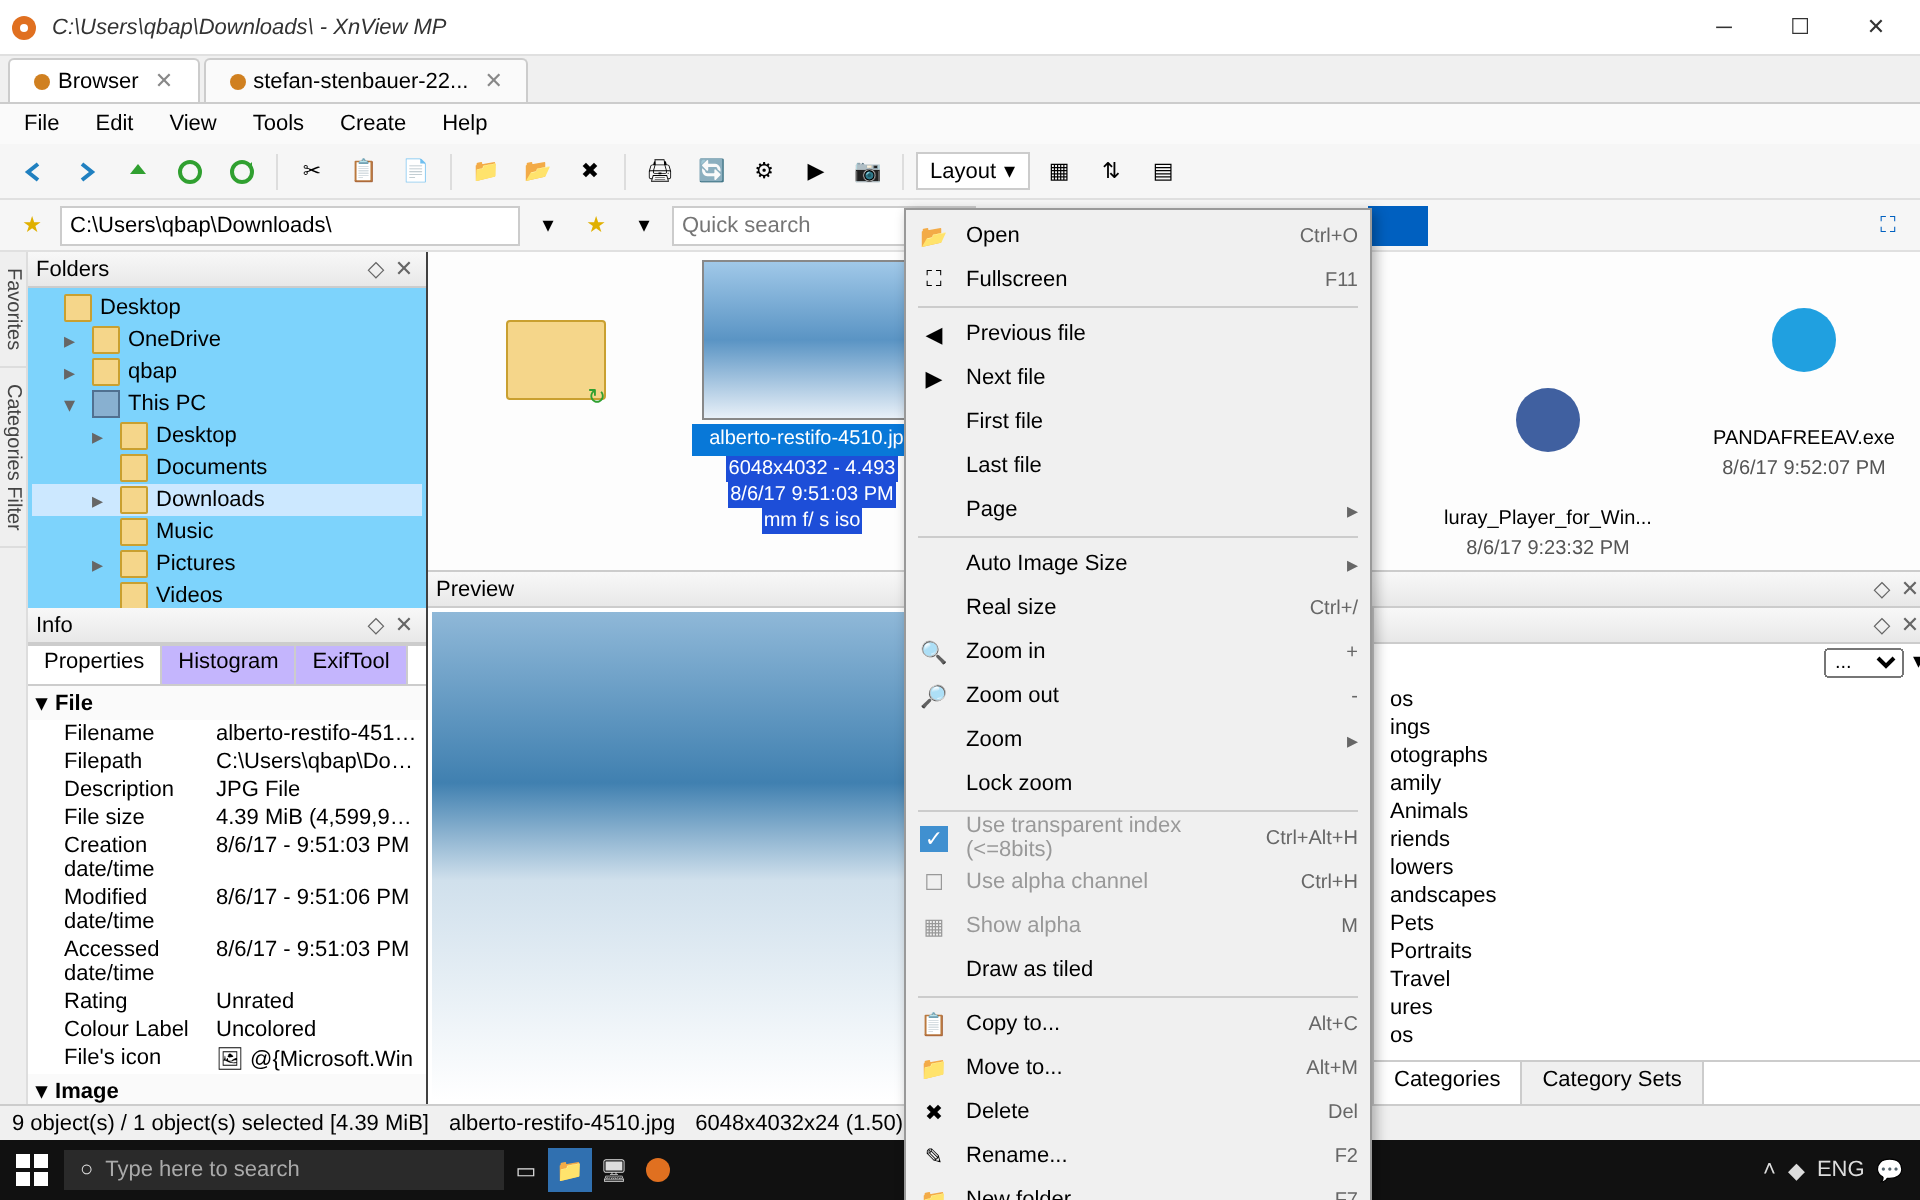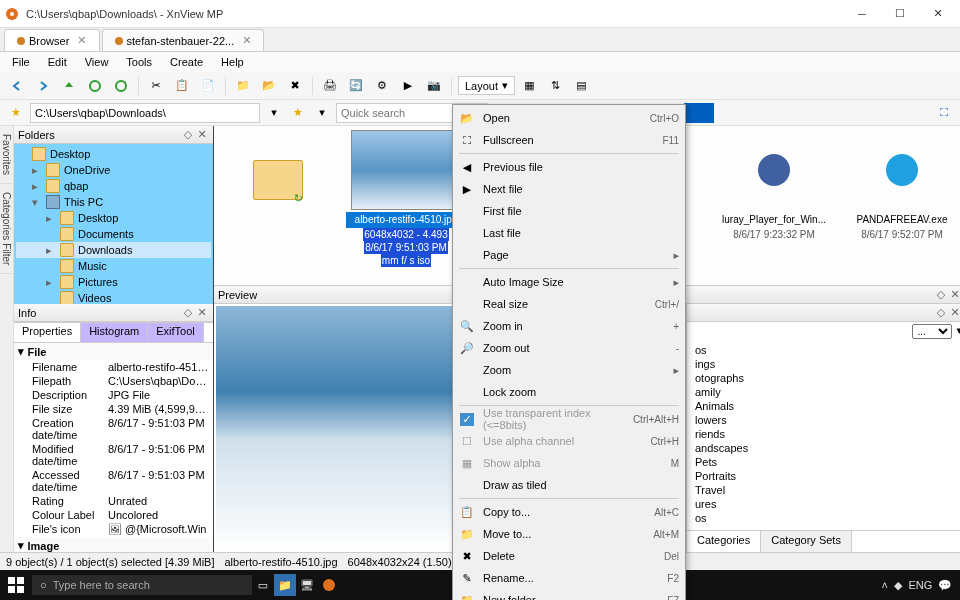--- a/index.html
+++ b/index.html
@@ -1,19 +1,19 @@
 <!DOCTYPE html>
 <html><head>
 <meta charset="utf-8">
 <style>
 * { margin: 0; padding: 0; box-sizing: border-box; font-family: "Segoe UI", Tahoma, sans-serif; font-size: 11px; }
 body { width: 960px; height: 600px; background: #fff; overflow: hidden; position: relative; }
 .titlebar { height: 28px; background: #fff; display: flex; align-items: center; padding: 0 4px; border-bottom: 1px solid #e0e0e0; }
 .titlebar .icon { width: 16px; height: 16px; margin-right: 6px; }
-.titlebar .title { flex: 1; color: #333; }
+.titlebar .title { flex: 1; color: #333; font-style: italic; }
 .titlebar .winbtns { display: flex; gap: 2px; }
 .titlebar .winbtns span { width: 36px; height: 24px; display: flex; align-items: center; justify-content: center; color: #333; }
 .tabs { height: 24px; background: #f0f0f0; display: flex; align-items: flex-end; padding: 0 4px; border-bottom: 1px solid #ccc; }
 .tab { height: 22px; padding: 2px 12px; background: #fafafa; border: 1px solid #ccc; border-bottom: none; margin-right: 2px; display: flex; align-items: center; gap: 4px; border-radius: 3px 3px 0 0; }
 .tab.active { background: #fff; }
 .tab .dot { width: 8px; height: 8px; border-radius: 50%; }
 .tab .close { margin-left: 4px; color: #888; }
 .menubar { height: 20px; display: flex; align-items: center; padding: 0 4px; gap: 2px; background: #fafafa; }
 .menubar span { padding: 2px 8px; cursor: default; }
 .toolbar { height: 28px; display: flex; align-items: center; padding: 2px 6px; gap: 4px; background: #f6f6f6; border-bottom: 1px solid #e0e0e0; }
@@ -334,21 +334,21 @@
           </div>
           <div class="caption"></div>
         </div>
         <div class="thumb image selected">
           <div class="timg"></div>
           <div class="caption">alberto-restifo-4510.jpg</div>
           <div class="meta">6048x4032 - 4.493</div>
           <div class="meta">8/6/17 9:51:03 PM</div>
           <div class="meta">mm f/ s iso</div>
         </div>
-        <div class="thumb exe" style="margin-left: 240px;">
+        <div class="thumb exe" style="margin-left: 240px; justify-content: flex-end;">
           <div class="timg" style="background:none;border:none">
             <svg width="48" height="48">
               <circle cx="24" cy="24" r="16" fill="#4060a0"></circle>
             </svg>
           </div>
           <div class="caption">luray_Player_for_Win...</div>
           <div class="meta">8/6/17 9:23:32 PM</div>
         </div>
         <div class="thumb exe" style="margin-left: 0px;">
           <div class="timg" style="background:none;border:none">
@@ -378,22 +378,22 @@
         <div style="padding:2px 4px;display:flex;justify-content:flex-end;gap:4px">
           <select style="width:40px;font-size:10px"><option>...</option></select>
           <span>▾</span>
         </div>
         <div class="cat-list" id="cats">
             <div>os</div>
             <div>ings</div>
             <div>otographs</div>
             <div>amily</div>
             <div>Animals</div>
+            <div>riends</div>
             <div>lowers</div>
-            <div>riends</div>
             <div>andscapes</div>
             <div>Pets</div>
             <div>Portraits</div>
             <div>Travel</div>
             <div>ures</div>
             <div>os</div>
           </div>
         <div class="cat-tabs">
           <span class="active">Categories</span>
           <span>Category Sets</span>

